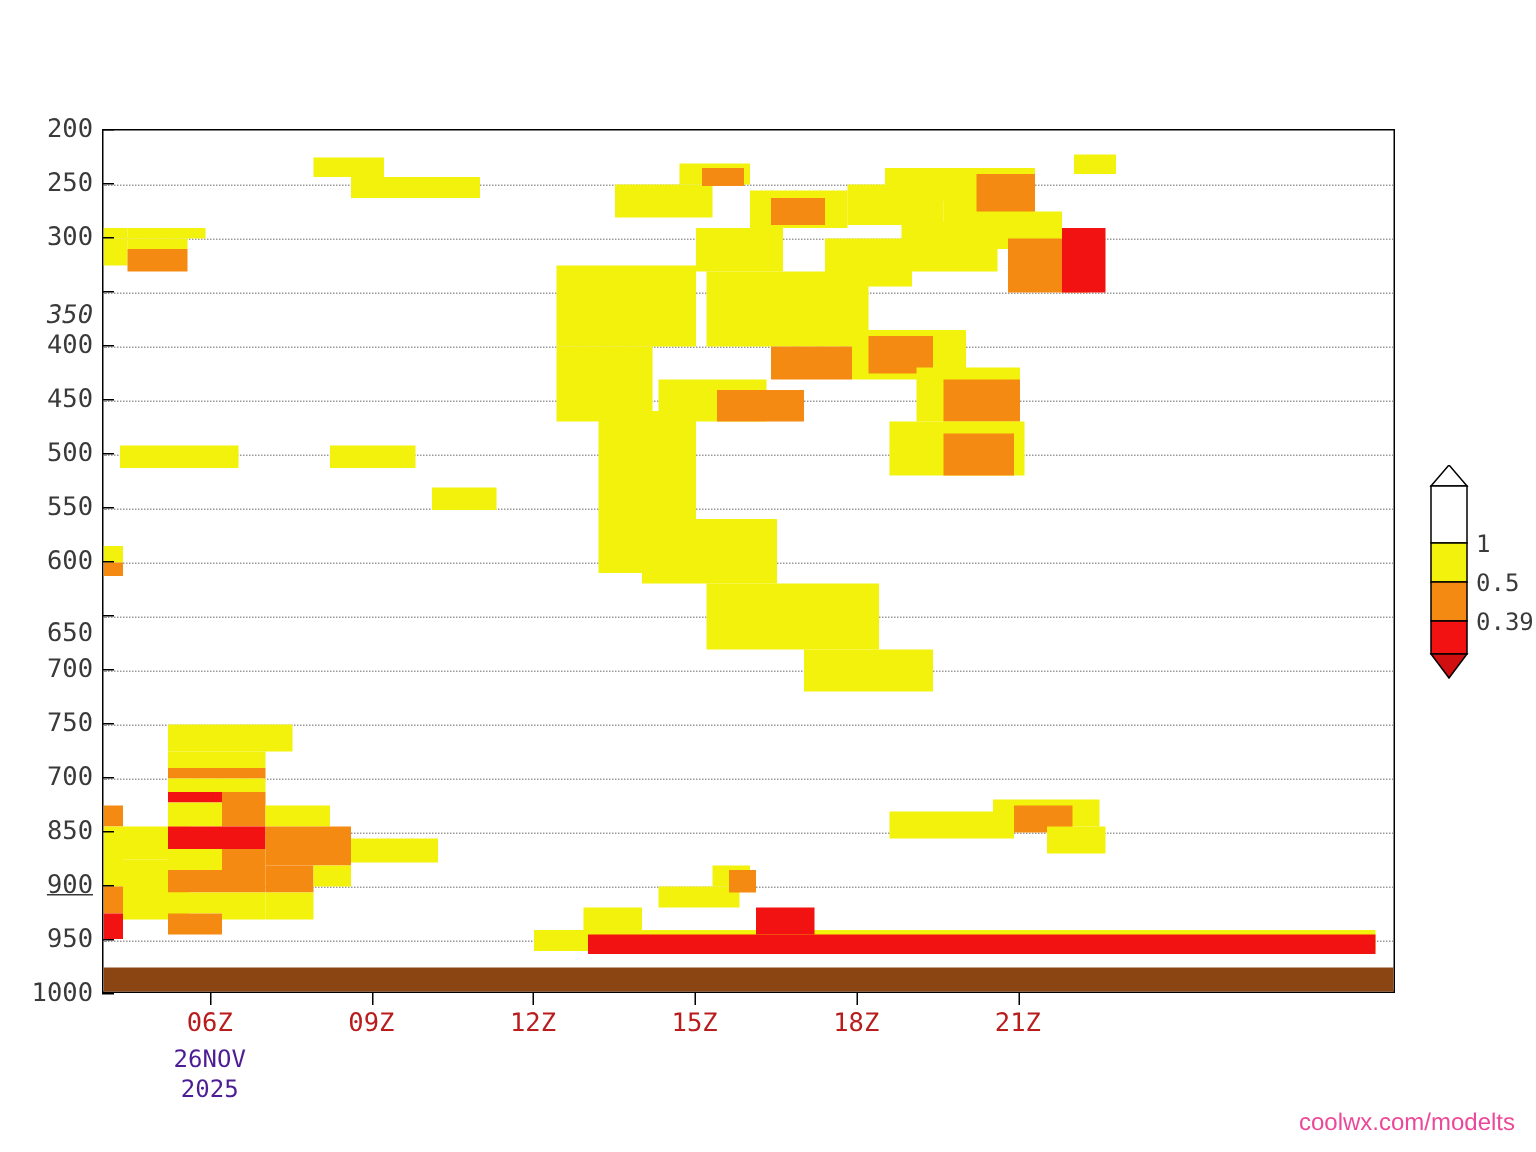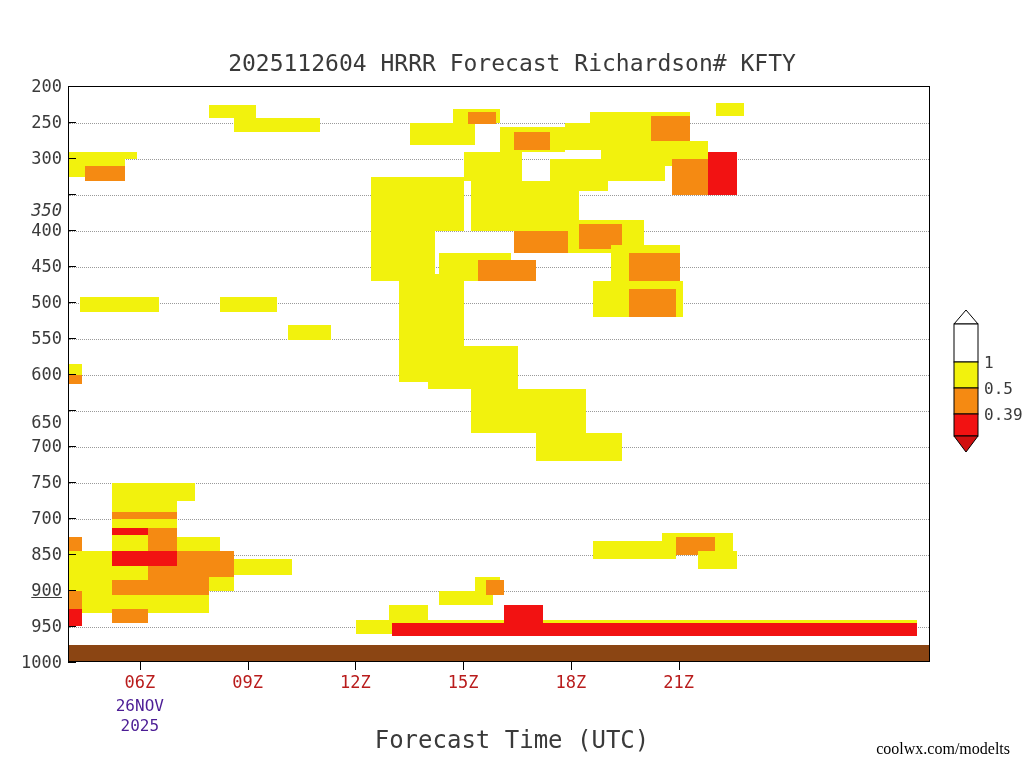--- a/index.html
+++ b/index.html
@@ -96,41 +96,40 @@
     text-align: center;
     font-size: 24px;
     color: #3a3a3a;
     font-family: "DejaVu Sans Mono", monospace;
   }
   .credit {
     position: absolute;
     right: 14px;
     top: 740px;
     font-size: 16px;
-    color: #000000;
-    font-family: Liberation Serif, serif;
+    color: #ec4899;
+    font-family: Liberation Sans, sans-serif;
   }
   #colorbar {
     position: absolute;
     left: 940px;
     top: 310px;
   }
   .cb-label {
     position: absolute;
     font-size: 16px;
     color: #3a3a3a;
     font-family: "DejaVu Sans Mono", monospace;
   }
 </style>
 </head>
 <body>
 
 <div id="root">
 
-  <div class="title">2025112604 HRRR Forecast Richardson# KFTY</div>
 
   <div id="plot">
       <div class="gridline" style="top: 36px;"></div>
       <div class="gridline" style="top: 72px;"></div>
       <div class="gridline" style="top: 108px;"></div>
       <div class="gridline" style="top: 144px;"></div>
       <div class="gridline" style="top: 180px;"></div>
       <div class="gridline" style="top: 216px;"></div>
       <div class="gridline" style="top: 252px;"></div>
       <div class="gridline" style="top: 288px;"></div>
@@ -271,21 +270,20 @@
       <div class="xtick-label" style="left: 423.083px; width: 80px; top: 672px;">15Z</div>
       <div class="xtick-mark" style="left: 463.083px; top: 662px;"></div>
       <div class="xtick-label" style="left: 530.833px; width: 80px; top: 672px;">18Z</div>
       <div class="xtick-mark" style="left: 570.833px; top: 662px;"></div>
       <div class="xtick-label" style="left: 638.583px; width: 80px; top: 672px;">21Z</div>
       <div class="xtick-mark" style="left: 678.583px; top: 662px;"></div>
       <div class="xsub" style="left: 89.8333px; width: 100px; top: 696px;">26NOV</div>
       <div class="xsub" style="left: 89.8333px; width: 100px; top: 716px;">2025</div>
     </div>
 
-  <div class="xlabel">Forecast Time (UTC)</div>
   <div class="credit">coolwx.com/modelts</div>
 
   <div id="colorbar">
     <svg width="80" height="150">
       <polygon points="14,14 26,0 38,14" fill="#ffffff" stroke="#000" stroke-width="1"></polygon>
       <rect x="14" y="14" width="24" height="38" fill="#ffffff" stroke="#000" stroke-width="1"></rect>
       <rect x="14" y="52" width="24" height="26" fill="#f2f20d" stroke="#000" stroke-width="1"></rect>
       <rect x="14" y="78" width="24" height="26" fill="#f58a12" stroke="#000" stroke-width="1"></rect>
       <rect x="14" y="104" width="24" height="22" fill="#f21212" stroke="#000" stroke-width="1"></rect>
       <polygon points="14,126 38,126 26,142" fill="#d01010" stroke="#000" stroke-width="1"></polygon>

